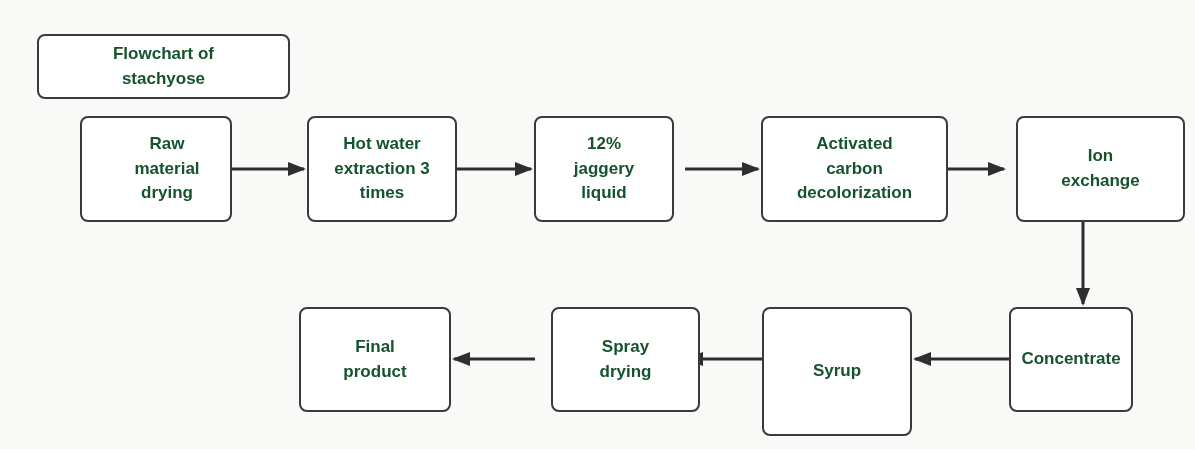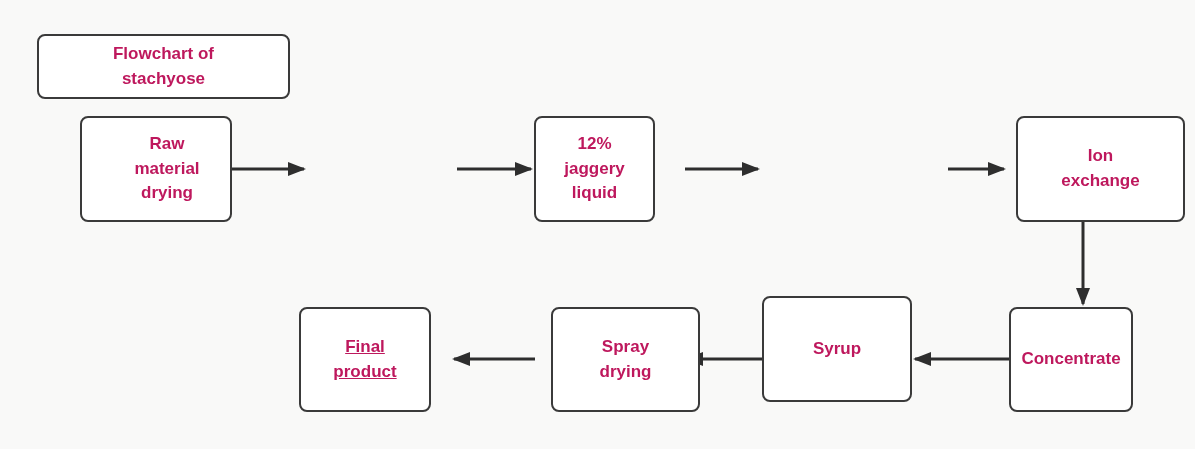--- a/index.html
+++ b/index.html
@@ -25,39 +25,39 @@
   .node {
     position: absolute;
     box-sizing: border-box;
     background: #ffffff;
     border: 2.5px solid #3a3a3a;
     border-radius: 8px;
     display: flex;
     align-items: center;
     justify-content: center;
     text-align: center;
-    color: #be185d;
+    color: #14532d;
     font-weight: bold;
     font-size: 17px;
     line-height: 1.45;
     white-space: pre-line;
     padding: 4px 6px;
   }
   
   .node.title-box   { left: 37px;   top: 34px;  width: 253px; height: 65px; }
   
   .node.n-raw       { left: 80px;   top: 116px; width: 152px; height: 106px; padding-left: 28px; }
   .node.n-hotwater  { left: 307px;  top: 116px; width: 150px; height: 106px; }
-  .node.n-jaggery   { left: 534px;  top: 116px; width: 121px; height: 106px; }
+  .node.n-jaggery   { left: 534px;  top: 116px; width: 140px; height: 106px; }
   .node.n-carbon    { left: 761px;  top: 116px; width: 187px; height: 106px; }
   .node.n-ion       { left: 1007px; top: 116px; width: 169px; height: 106px; margin-left: 9px; }
   
-  .node.n-final     { left: 299px;  top: 307px; width: 132px; height: 105px; text-decoration: underline; }
+  .node.n-final     { left: 299px;  top: 307px; width: 152px; height: 105px; }
   .node.n-spray     { left: 535px;  top: 307px; width: 149px; height: 105px; margin-left: 16px; }
-  .node.n-syrup     { left: 762px;  top: 296px; width: 150px; height: 106px; }
+  .node.n-syrup     { left: 762px;  top: 307px; width: 150px; height: 129px; }
   .node.n-conc      { left: 1009px; top: 307px; width: 124px; height: 105px; }
 </style>
 </head>
 <body>
 
 <div class="canvas">
 
   <svg class="arrow-layer" width="1195" height="449" viewBox="0 0 1195 449" xmlns="http://www.w3.org/2000/svg">
     <defs>
       <marker id="ah" markerUnits="userSpaceOnUse" markerWidth="20" markerHeight="16" refX="16" refY="7" orient="auto">
@@ -76,23 +76,29 @@
     <line x1="762" y1="359" x2="687" y2="359" stroke="#2e2e2e" stroke-width="3" marker-end="url(#ah)"></line>
     <line x1="535" y1="359" x2="454" y2="359" stroke="#2e2e2e" stroke-width="3" marker-end="url(#ah)"></line>
   </svg>
 
   <div class="node title-box">Flowchart of
 stachyose</div>
 
   <div class="node n-raw">Raw
 material
 drying</div>
+  <div class="node n-hotwater">Hot water
+extraction 3
+times</div>
   <div class="node n-jaggery">12%
 jaggery
 liquid</div>
+  <div class="node n-carbon">Activated
+carbon
+decolorization</div>
   <div class="node n-ion">Ion
 exchange</div>
 
   <div class="node n-final">Final
 product</div>
   <div class="node n-spray">Spray
 drying</div>
   <div class="node n-syrup">Syrup</div>
   <div class="node n-conc">Concentrate</div>
 

